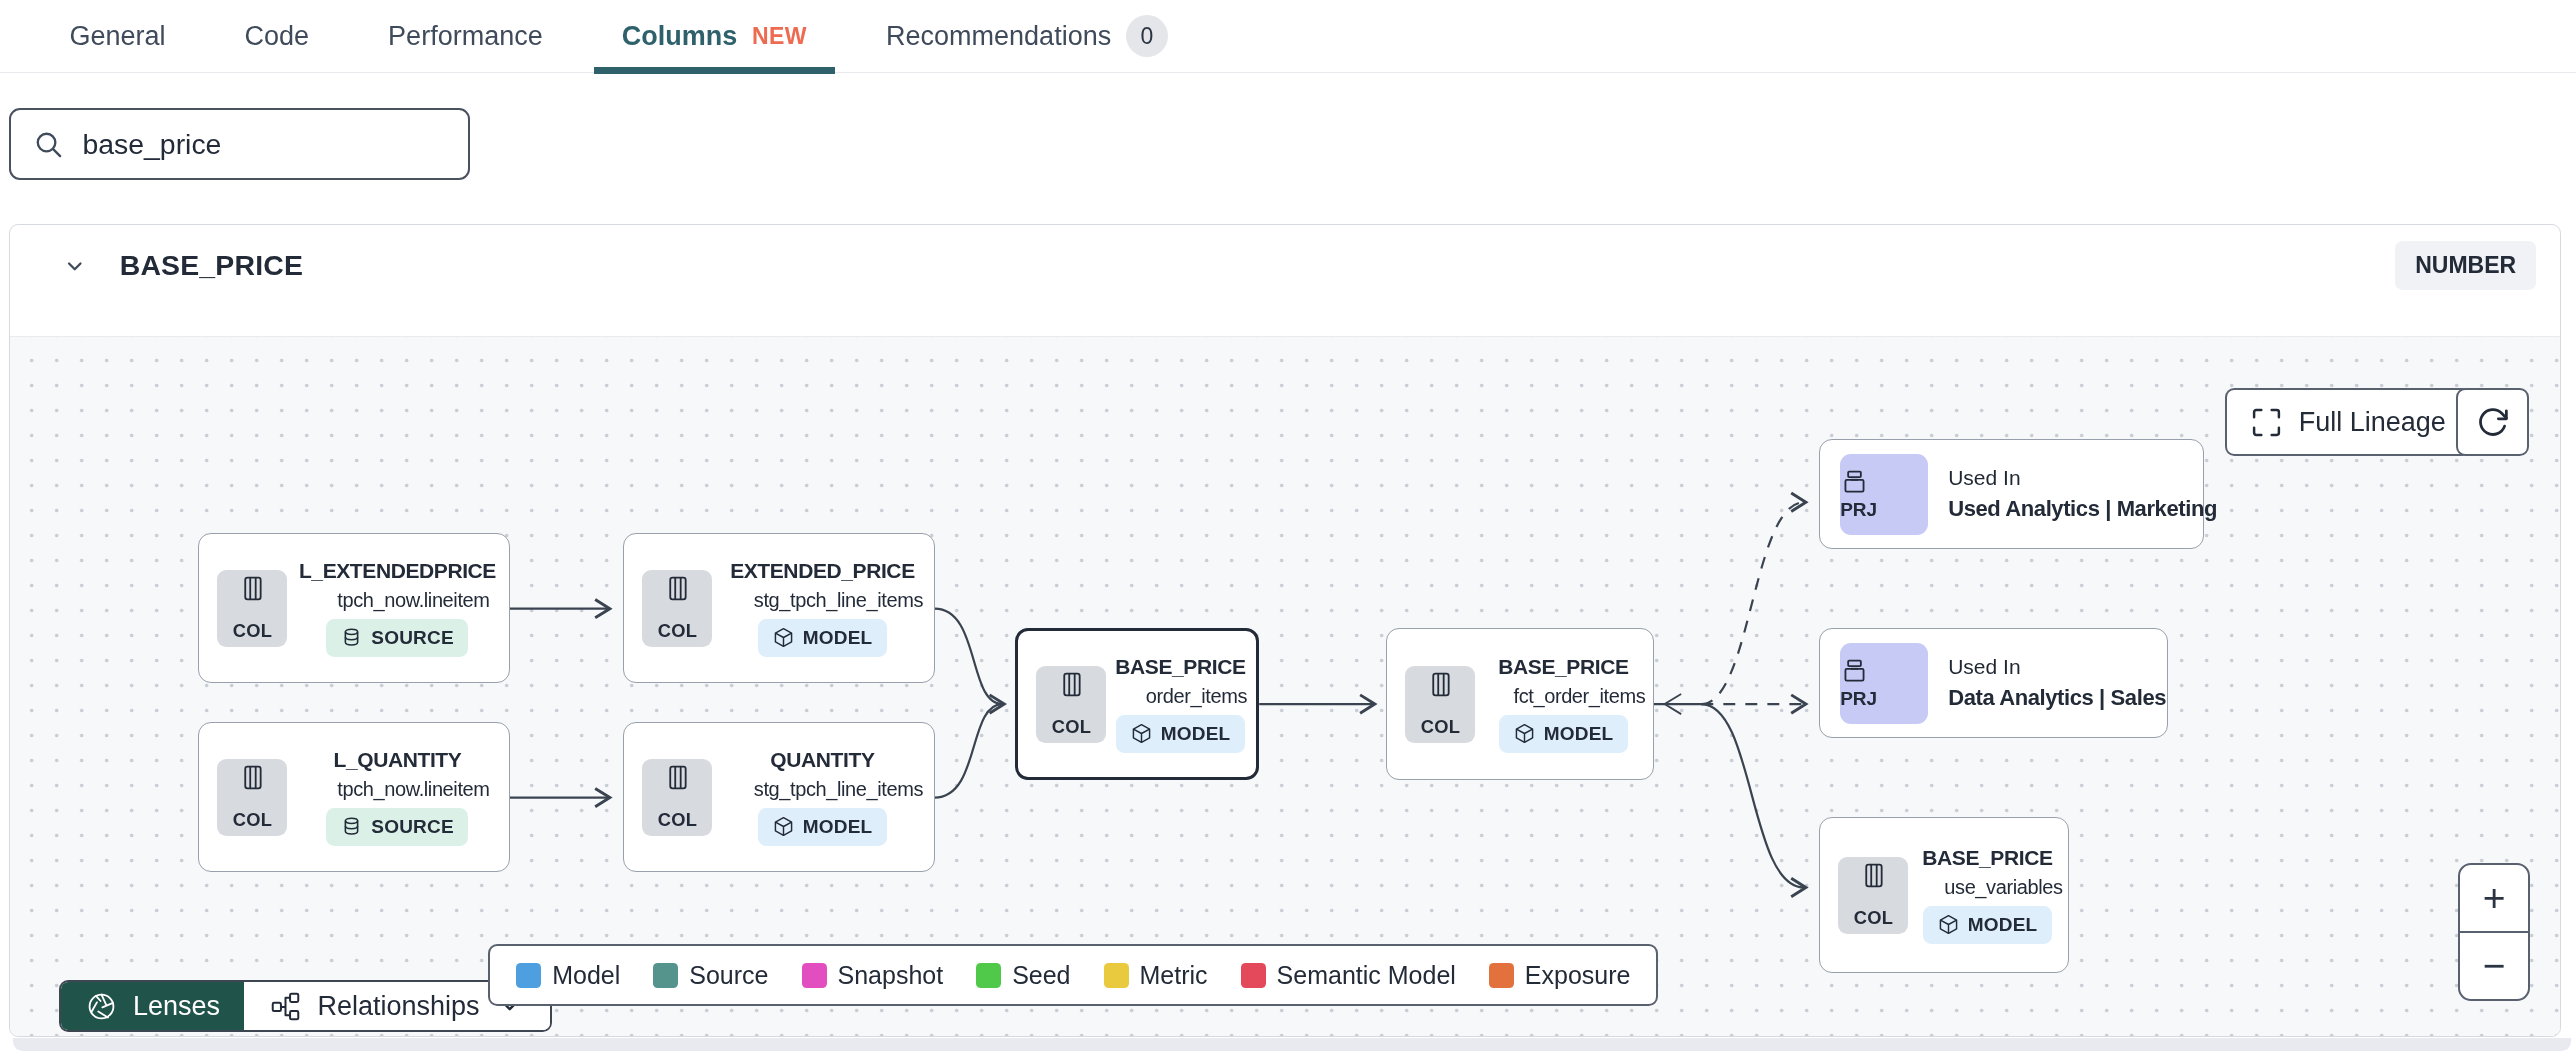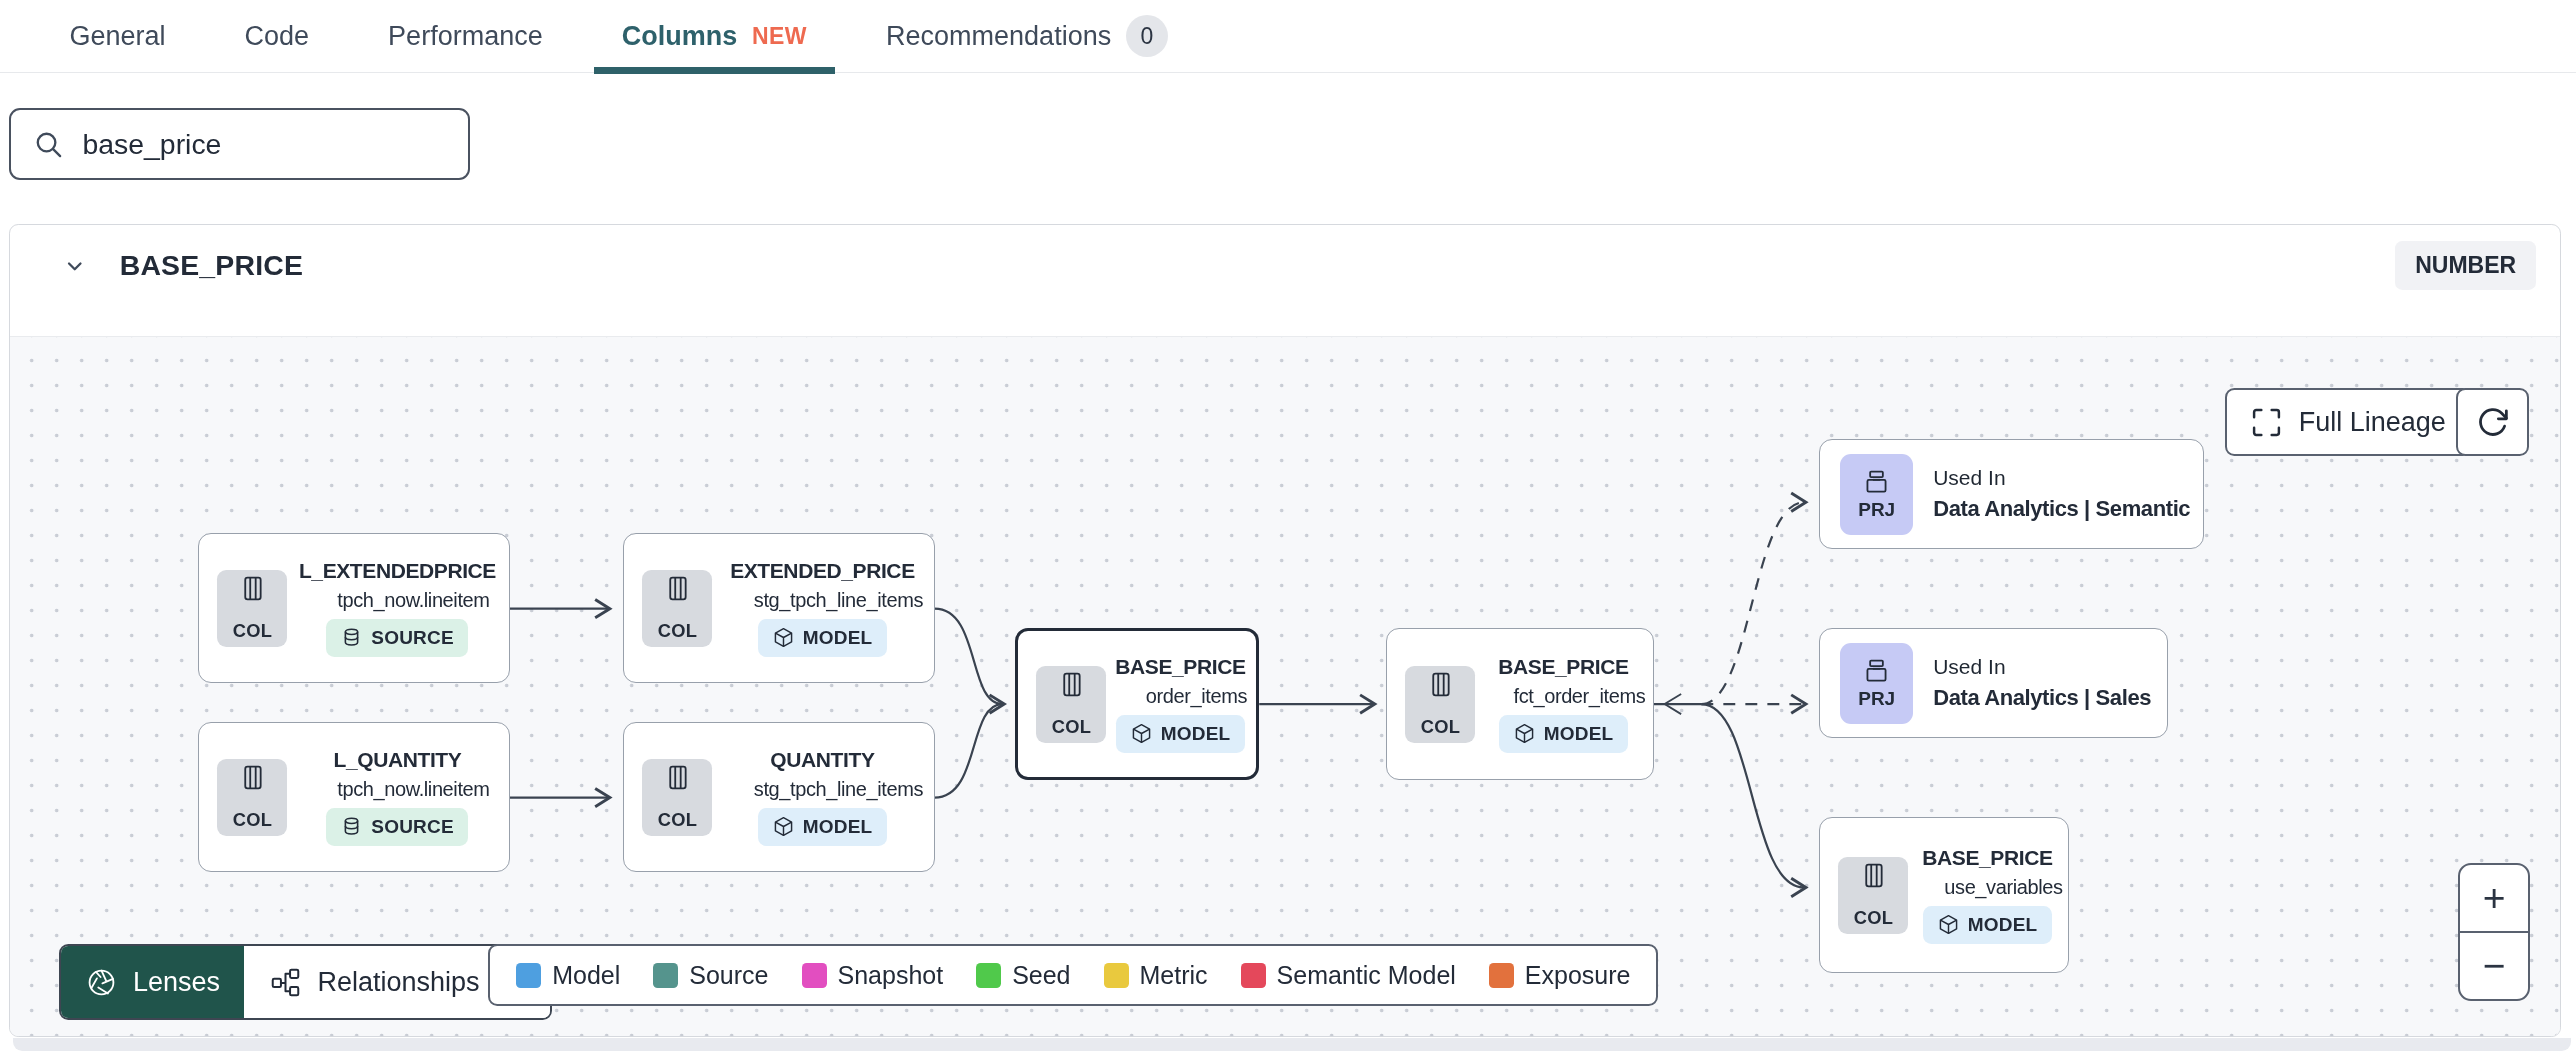--- a/index.html
+++ b/index.html
@@ -99,40 +99,40 @@
   .badge.source { background: #DBF1E7; }
   .badge.model  { background: #DEEEFA; }
 
   .exp-node {
     position: absolute; background: #fff;
     border: 1.8px solid #98A0AB; border-radius: 13px;
     display: flex; align-items: center; gap: 20px; padding: 0 20px;
     cursor: pointer;
   }
   .prjbox {
-    flex: none; width: 73px; height: 81px; border-radius: 11px;
+    flex: none; width: 88px; height: 81px; border-radius: 11px;
     background: #C6CAF5; color: #232B38;
-    display: flex; flex-direction: column; align-items: center; justify-content: center; gap: 2px;
+    display: flex; flex-direction: column; justify-content: center; gap: 2px;
   }
   .prjbox .iconbox-label { font-size: 19px; font-weight: 600; }
   .exp-text { display: flex; flex-direction: column; gap: 5.5px; min-width: 0; }
   .exp-kicker { font-size: 21px; color: #1F2732; }
   .exp-name { font-size: 22px; font-weight: 700; letter-spacing: -0.4px; white-space: nowrap; }
 
   
   .ctl-btn {
     position: absolute; background: #fff; border: 2.3px solid #59616F;
     border-radius: 9.2px; display: flex; align-items: center; justify-content: center;
     gap: 16.5px; font-size: 27px; color: #232B38; cursor: pointer;
   }
   .full-lineage { left: 2215px; top: 51px; height: 68px; padding: 0 24px; font-weight: 400; }
   .refresh-btn  { left: 2446px; top: 51px; width: 73px; height: 68px; }
 
   .lenses-group {
-    position: absolute; left: 49px; top: 607px; height: 76px;
+    position: absolute; left: 49px; top: 643px; height: 52px;
     display: flex; border: 2.3px solid #3E4652; border-radius: 9.2px; overflow: hidden;
     background: #fff;
   }
   .lenses-btn {
     background: #20544B; color: #fff; display: flex; align-items: center; gap: 14.7px;
     padding: 0 24px; font-size: 27px; cursor: pointer;
   }
   .rel-btn {
     background: #fff; display: flex; align-items: center; gap: 16.5px;
     padding: 16px 26px; font-size: 27px; cursor: pointer; color: #232B38;
@@ -420,21 +420,21 @@
           <svg width="29" height="29" viewBox="0 0 32 32" fill="none" stroke="#232B38" stroke-width="2" stroke-linejoin="round">
             <rect x="9" y="4" width="14" height="6" rx="1"></rect>
               <rect x="6" y="13" width="20" height="13" rx="1.5"></rect>
               <line x1="12" y1="13" x2="20" y2="13"></line>
           </svg>
         </span>
         <span class="iconbox-label">PRJ</span>
       </div>
       <div class="exp-text">
         <span class="exp-kicker">Used In</span>
-        <span class="exp-name">Data Analytics | Semantic</span>
+        <span class="exp-name">Used Analytics | Marketing</span>
       </div>
     </div>
 
     <div class="exp-node" style="left:1809px; top:291px; width:349px; height:110px;">
       <div class="prjbox">
         <span>
           <svg width="29" height="29" viewBox="0 0 32 32" fill="none" stroke="#232B38" stroke-width="2" stroke-linejoin="round">
             <rect x="9" y="4" width="14" height="6" rx="1"></rect>
               <rect x="6" y="13" width="20" height="13" rx="1.5"></rect>
               <line x1="12" y1="13" x2="20" y2="13"></line>

